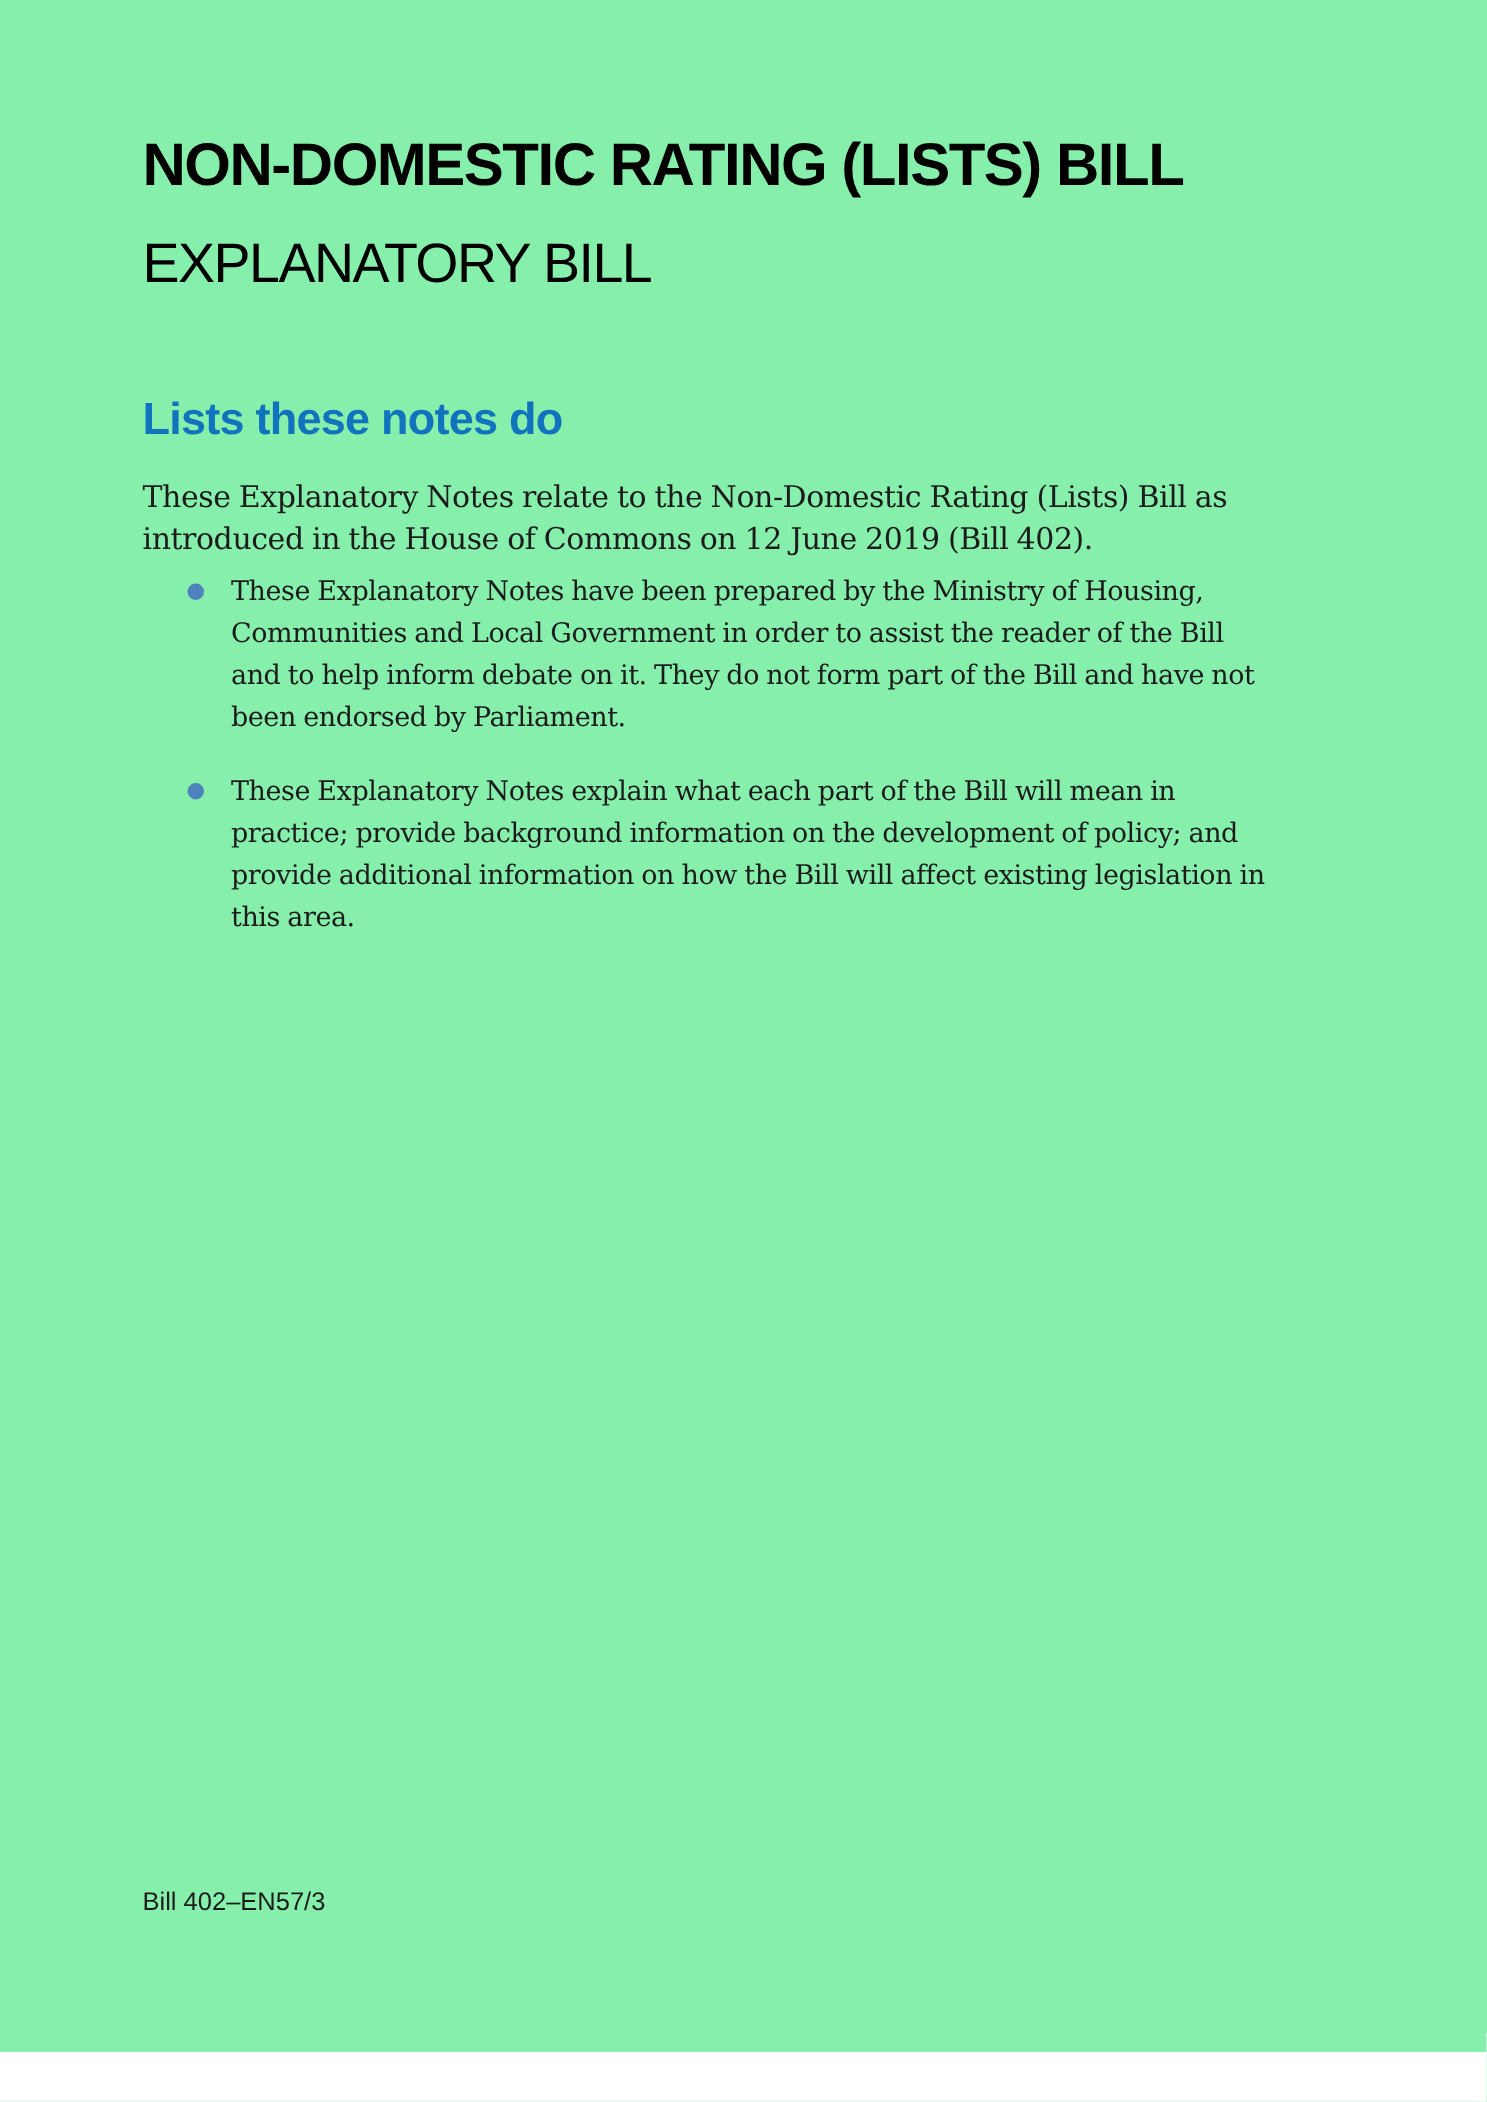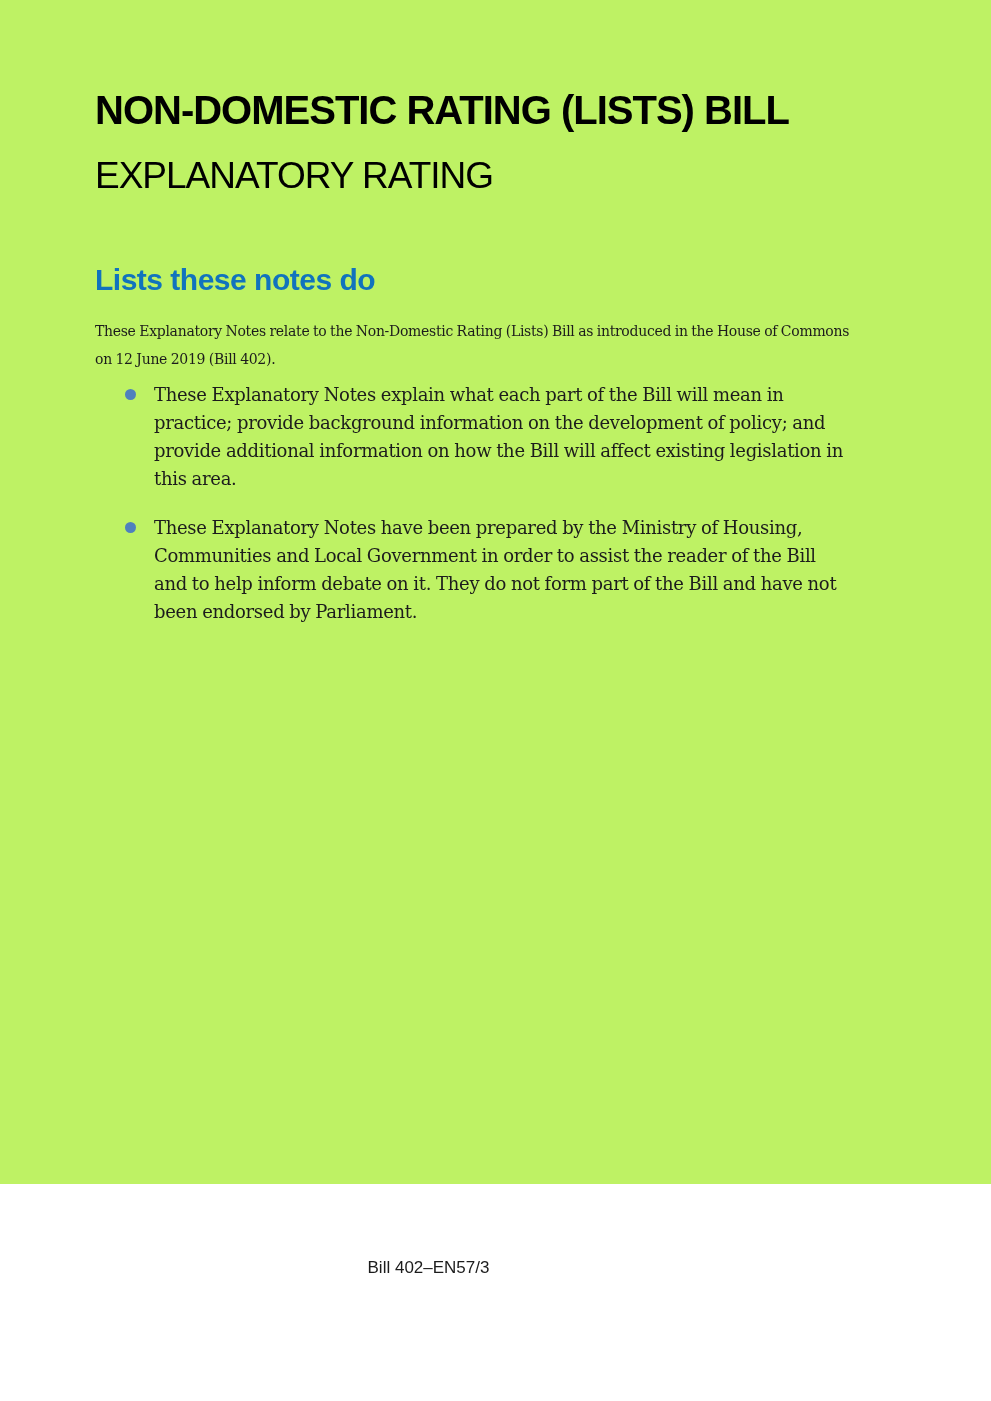--- a/index.html
+++ b/index.html
@@ -12,22 +12,22 @@
   html, body {
     width: 991px;
     height: 1401px;
     background: #ffffff;
     font-family: "Liberation Sans", sans-serif;
     overflow: hidden;
   }
   .page {
     position: relative;
     width: 991px;
-    height: 1184px;
-    background: #bef264;
+    height: 1368px;
+    background: #86efac;
   }
   .bill-title {
     position: absolute;
     left: 95px;
     top: 88px;
     font-family: "Liberation Sans", sans-serif;
     font-weight: 700;
     font-size: 40px;
     letter-spacing: -1px;
     color: var(--title-color, #000);
@@ -54,21 +54,21 @@
     letter-spacing: -0.5px;
     color: var(--heading-blue, #1173bd);
     white-space: nowrap;
   }
   .intro-para {
     position: absolute;
     left: 95px;
     top: 317px;
     width: 758px;
     font-family: "DejaVu Serif", "Liberation Serif", serif;
-    font-size: 14px;
+    font-size: 20px;
     line-height: 28px;
     letter-spacing: -0.3px;
     word-spacing: -0.5px;
     color: var(--text-color, #1c1c1c);
     text-align: left;
   }
   .bullet-list {
     position: absolute;
     left: 95px;
     top: 381px;
@@ -94,48 +94,48 @@
     height: 11px;
     border-radius: 50%;
     background: var(--bullet-blue, #4f81bd);
   }
   .page-footer {
     position: absolute;
     left: 95px;
     top: 1258px;
     width: 667px;
     display: flex;
-    justify-content: center;
+    justify-content: flex-start;
     align-items: baseline;
     font-family: "Liberation Sans", sans-serif;
     font-size: 17px;
     color: var(--text-color, #1c1c1c);
   }
 </style>
 </head>
 <body>
 
 <div class="page">
 
   <h1 class="bill-title">NON-DOMESTIC RATING (LISTS) BILL</h1>
 
-  <h2 class="doc-subtitle">EXPLANATORY RATING</h2>
+  <h2 class="doc-subtitle">EXPLANATORY BILL</h2>
 
   <h3 class="section-heading">Lists these notes do</h3>
 
   <p class="intro-para">These Explanatory Notes relate to the Non-Domestic Rating (Lists) Bill as introduced in the House of Commons on 12 June 2019 (Bill 402).</p>
 
   <ul class="bullet-list">
     <li class="bullet-item">
       <span class="bullet-dot"></span>
-      <span>These Explanatory Notes explain what each part of the Bill will mean in practice; provide background information on the development of policy; and provide additional information on how the Bill will affect existing legislation in this area.</span>
+      <span>These Explanatory Notes have been prepared by the Ministry of Housing, Communities and Local Government in order to assist the reader of the Bill and to help inform debate on it. They do not form part of the Bill and have not been endorsed by Parliament.</span>
     </li>
     <li class="bullet-item">
       <span class="bullet-dot"></span>
-      <span>These Explanatory Notes have been prepared by the Ministry of Housing, Communities and Local Government in order to assist the reader of the Bill and to help inform debate on it. They do not form part of the Bill and have not been endorsed by Parliament.</span>
+      <span>These Explanatory Notes explain what each part of the Bill will mean in practice; provide background information on the development of policy; and provide additional information on how the Bill will affect existing legislation in this area.</span>
     </li>
   </ul>
 
   <div class="page-footer">
     <span>Bill 402–EN</span>
     <span>57/3</span>
   </div>
 
 </div>
 

